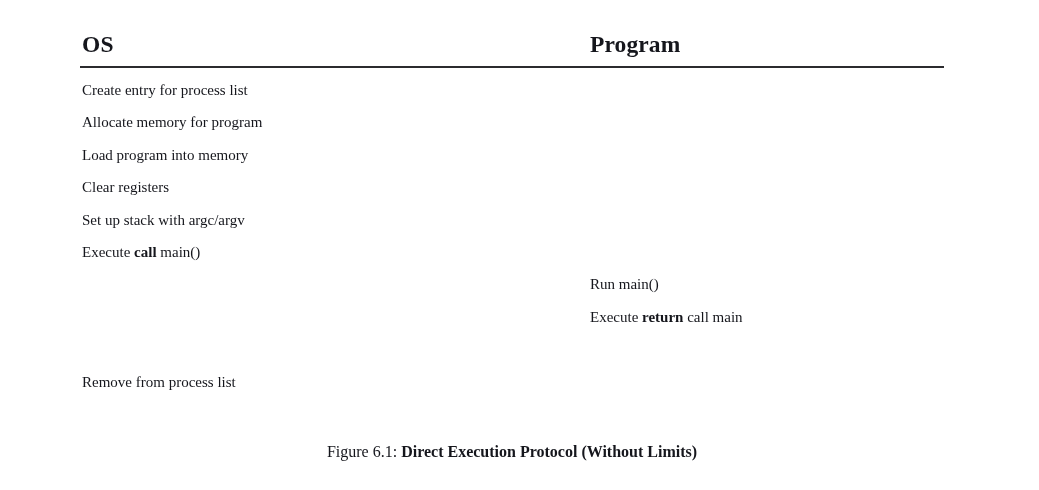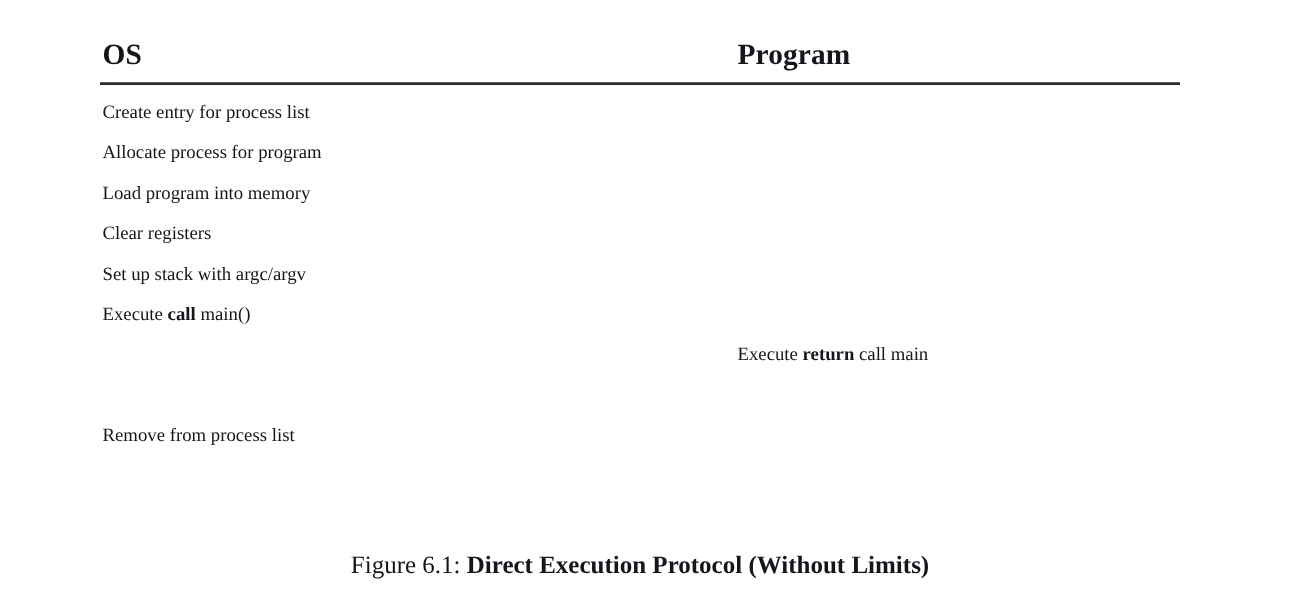--- a/index.html
+++ b/index.html
@@ -76,21 +76,21 @@
     font-weight: bold;
   }
 
   
   .figure-caption {
     position: absolute;
     left: 66px;
     top: 436px;
     width: 864px;
     text-align: center;
-    font-size: 20px;
+    font-size: 16px;
     line-height: 32px;
     white-space: nowrap;
   }
   .figure-caption .caption-label {
     font-weight: normal;
   }
   .figure-caption .caption-title {
     font-weight: bold;
   }
 </style>
@@ -111,21 +111,21 @@
       </tr>
     </thead>
     <tbody>
 
       <tr class="row-first">
         <td><span>Create entry for process list</span><span class="kw"></span><span></span></td>
         <td class="cell-empty"><span></span><span class="kw"></span><span></span></td>
       </tr>
 
       <tr>
-        <td><span>Allocate process for program</span><span class="kw"></span><span></span></td>
+        <td><span>Allocate memory for program</span><span class="kw"></span><span></span></td>
         <td class="cell-empty"><span></span><span class="kw"></span><span></span></td>
       </tr>
 
       <tr>
         <td><span>Load program into memory</span><span class="kw"></span><span></span></td>
         <td class="cell-empty"><span></span><span class="kw"></span><span></span></td>
       </tr>
 
       <tr>
         <td><span>Clear registers</span><span class="kw"></span><span></span></td>
@@ -135,20 +135,24 @@
       <tr>
         <td><span>Set up stack with argc/argv</span><span class="kw"></span><span></span></td>
         <td class="cell-empty"><span></span><span class="kw"></span><span></span></td>
       </tr>
 
       <tr>
         <td><span>Execute </span><span class="kw">call</span><span> main()</span></td>
         <td class="cell-empty"><span></span><span class="kw"></span><span></span></td>
       </tr>
 
+      <tr>
+        <td class="cell-empty"><span></span><span class="kw"></span><span></span></td>
+        <td><span>Run main()</span><span class="kw"></span><span></span></td>
+      </tr>
 
       <tr>
         <td class="cell-empty"><span></span><span class="kw"></span><span></span></td>
         <td><span>Execute </span><span class="kw">return</span><span> call main</span></td>
       </tr>
 
       <tr class="row-spacer">
         <td class="cell-empty"><span></span><span class="kw"></span><span></span>&nbsp;</td>
         <td class="cell-empty"><span></span><span class="kw"></span><span></span>&nbsp;</td>
       </tr>

